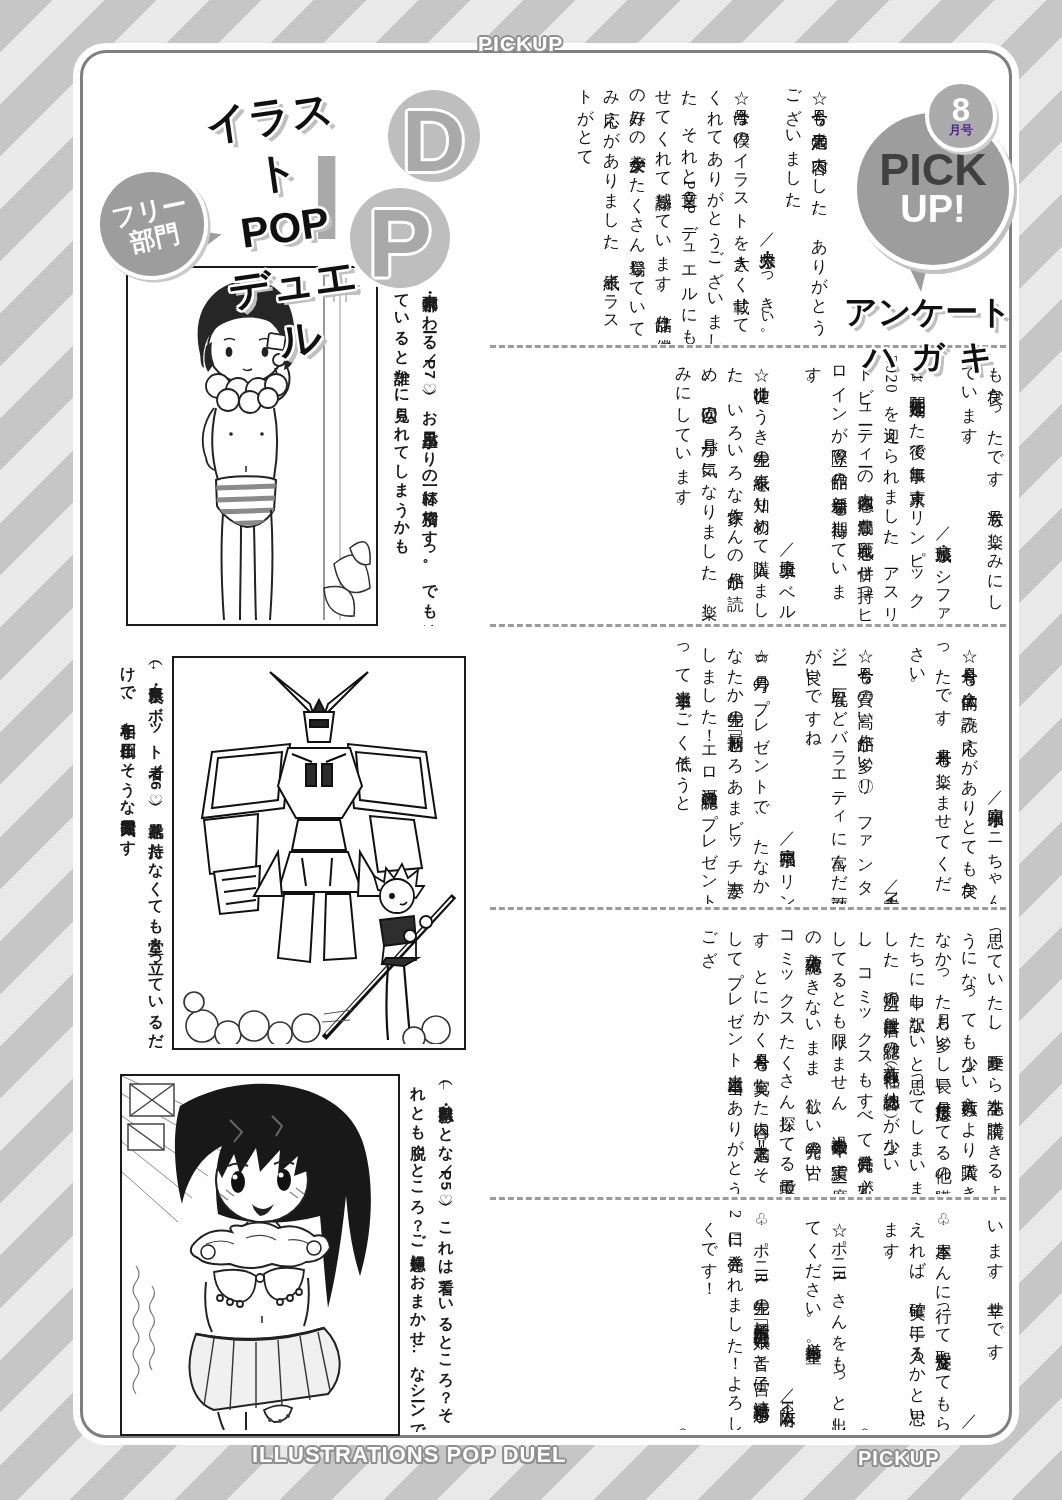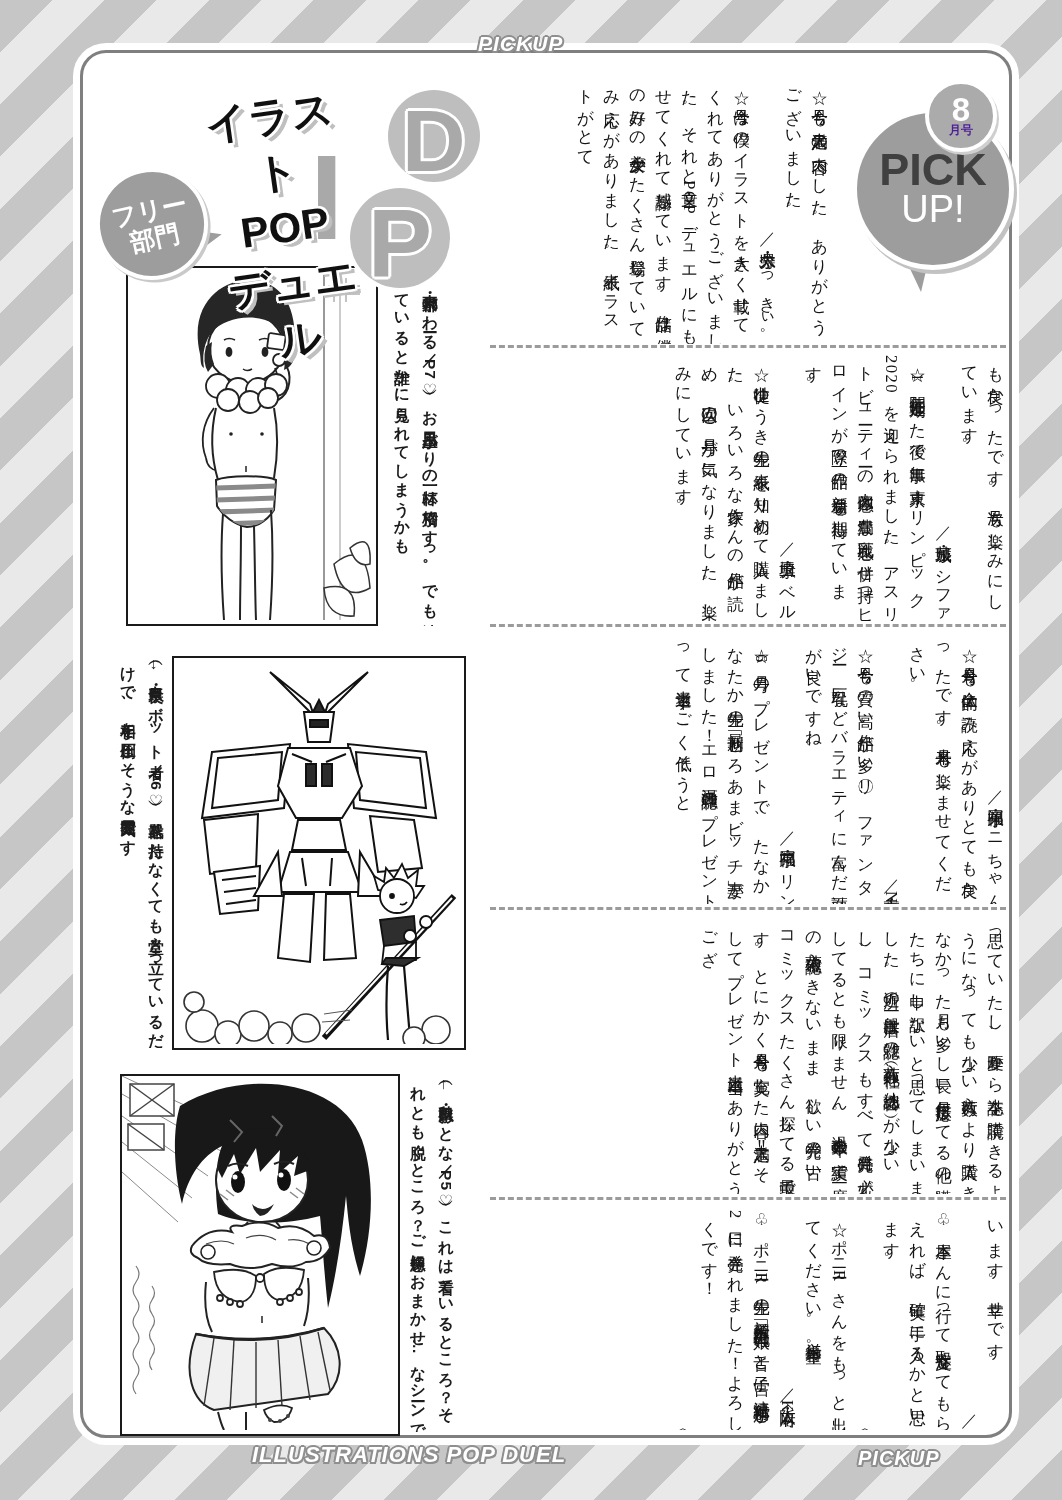--- a/index.html
+++ b/index.html
@@ -10,21 +10,21 @@
     background:repeating-linear-gradient(135deg,#c6c6c6 0 37px,#e9e9e9 37px 74px);
     font-family:"Liberation Sans","DejaVu Sans",sans-serif;
   }
   .panel{
     position:absolute;left:80px;top:50px;width:926px;height:1382px;
     background:#fff;border:3px solid #7f7f7f;border-radius:26px;
     box-shadow:0 0 0 7px #ffffff;
   }
   
   .out-white{
-    color:#fff;font-weight:bold;font-style:italic;letter-spacing:1px;
+    color:#fff;font-weight:bold;letter-spacing:1px;
     text-shadow:
       2px 0 0 #8f8f8f,-2px 0 0 #8f8f8f,0 2px 0 #8f8f8f,0 -2px 0 #8f8f8f,
       1.5px 1.5px 0 #8f8f8f,-1.5px 1.5px 0 #8f8f8f,1.5px -1.5px 0 #8f8f8f,-1.5px -1.5px 0 #8f8f8f;
   }
   .out-black{
     color:#101010;font-weight:bold;
     text-shadow:
       2.5px 0 0 #fff,-2.5px 0 0 #fff,0 2.5px 0 #fff,0 -2.5px 0 #fff,
       2px 2px 0 #fff,-2px 2px 0 #fff,2px -2px 0 #fff,-2px -2px 0 #fff,
       5px 5px 0 #bfbfbf;
@@ -36,21 +36,21 @@
     position:absolute;left:958px;top:1412px;font-size:74px;z-index:5;
     letter-spacing:-10px;font-style:normal;
   }
   
   .pickup-balloon{
     position:absolute;left:852px;top:108px;width:152px;height:152px;border-radius:50%;
     background:#9d9d9d;border:5px solid #fff;box-shadow:3px 4px 0 #c2c2c2;
     display:flex;flex-direction:column;align-items:center;justify-content:center;z-index:3;
   }
   .pickup-balloon .l1{font-size:45px;font-weight:bold;color:#404040;line-height:40px;}
-  .pickup-balloon .l2{font-size:38px;font-weight:normal;color:#fff;line-height:38px;}
+  .pickup-balloon .l2{font-size:38px;font-weight:bold;color:#fff;line-height:38px;}
   .balloon-tail{
     position:absolute;left:905px;top:258px;width:0;height:0;z-index:2;
     border-left:16px solid transparent;border-right:8px solid transparent;
     border-top:34px solid #9d9d9d;
     filter:drop-shadow(0 0 3px #fff);
   }
   .issue-badge{
     position:absolute;left:925px;top:80px;width:64px;height:64px;border-radius:50%;
     background:#ababab;border:4px solid #fff;box-shadow:2px 3px 0 #cfcfcf;
     display:flex;flex-direction:column;align-items:center;justify-content:center;z-index:4;
@@ -130,20 +130,24 @@
   <div class="panel"></div>
 
   <div class="balloon-tail"></div>
   <div class="pickup-balloon">
     <span class="l1">PICK</span>
     <span class="l2">UP!</span>
   </div>
   <div class="issue-badge">
     <span class="num">8</span>
     <span class="suf">月号</span>
+  </div>
+  <div class="enq">
+    <div class="e1 out-black">アンケート</div>
+    <div class="e2 out-black">ハガキ</div>
   </div>
 
   <div class="ipd-wrap">
     <div class="ipd-circle" style="left:300px;top:10px;width:92px;height:92px;"></div>
     <div class="ipd-circle" style="left:262px;top:108px;width:100px;height:100px;"></div>
     <div class="ipd-letter" style="left:222px;top:48px;font-size:120px;">I</div>
     <div class="ipd-letter" style="left:280px;top:108px;font-size:96px;">P</div>
     <div class="ipd-letter" style="left:314px;top:10px;font-size:88px;">D</div>
     <div class="ipd-title">
       <span class="t out-black">イラスト</span>

